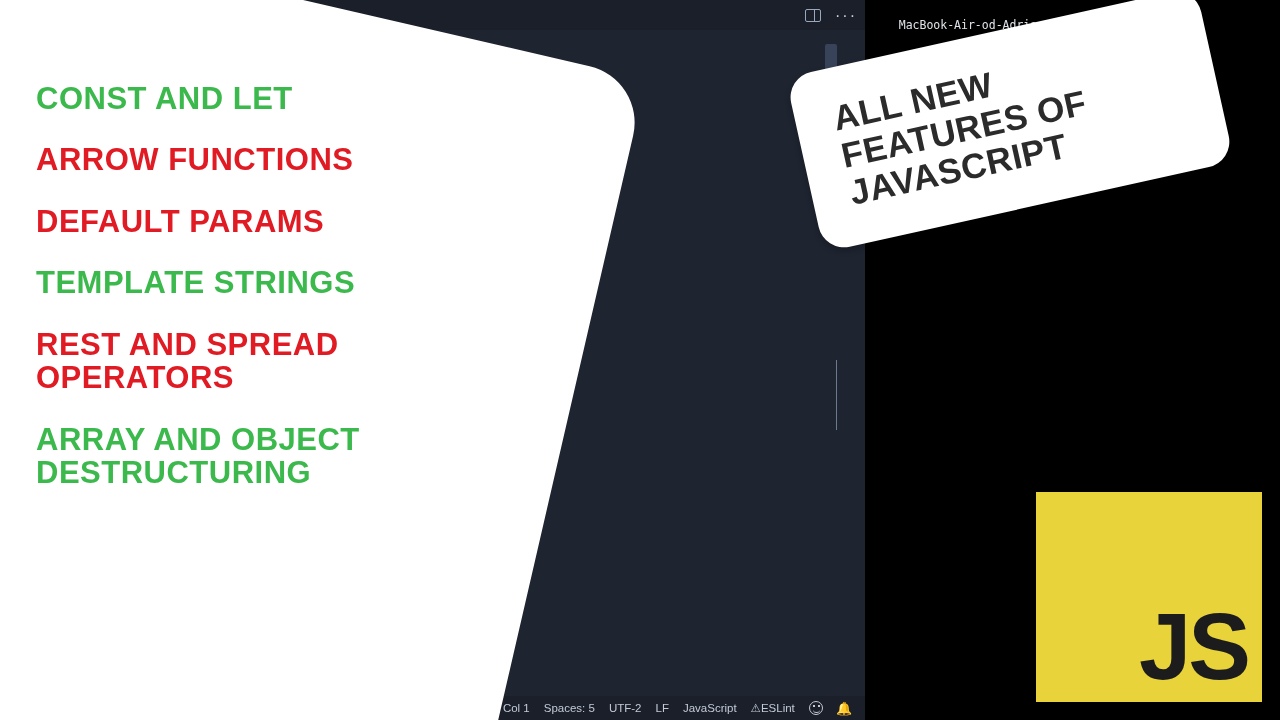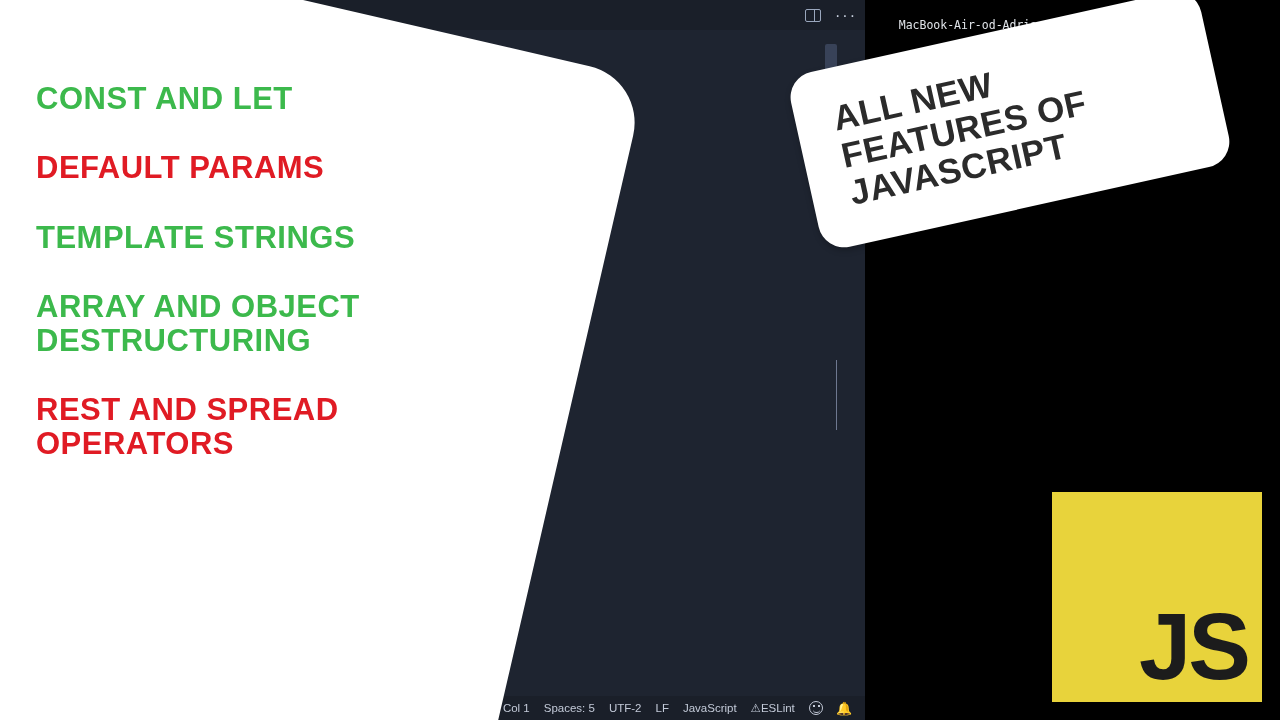--- a/index.html
+++ b/index.html
@@ -78,21 +78,21 @@
     left: -260px; top: -130px;
     width: 930px; height: 930px;
     background: #fff;
     border-radius: 58px;
     transform: rotate(13deg);
     transform-origin: top left;
   }
   .features-text {
     position: absolute; left: 36px; top: 82px;
     width: 440px;
-    display: flex; flex-direction: column; gap: 36px;
+    display: flex; flex-direction: column; gap: 28px;
   }
   .feature-item {
     font-family: "Arial Black","Helvetica Neue",Arial,sans-serif;
     font-weight: 900;
     text-transform: uppercase;
     font-size: 31px;
     line-height: 1.08;
     letter-spacing: 0.5px;
   }
   .c-green { color: #3cb94c; }
@@ -114,21 +114,21 @@
     text-transform: uppercase;
     font-size: 35px;
     line-height: 1.08;
     letter-spacing: .5px;
   }
 
   
   .js-logo {
     position: absolute;
     right: 18px; bottom: 18px;
-    width: 210px; height: 210px;
+    width: 226px; height: 210px;
     background: #e8d33b;
     display: flex; align-items: flex-end; justify-content: flex-end;
     padding: 0 14px 8px 0;
     font-family: "Arial Black","Helvetica Neue",Arial,sans-serif;
     font-weight: 900;
     color: #1c1c1c;
     font-size: 94px;
     line-height: 1;
     letter-spacing: -3px;
   }
@@ -158,24 +158,25 @@
 
 <div class="terminal">
   <div class="prompt">
     <span>MacBook-Air-od-Adrian:es6 adrianhajdin$</span><span class="cursor"></span>
   </div>
 </div>
 
 <div class="features-shape"></div>
 <div class="features-text">
   <div class="feature-item c-green">CONST AND LET</div>
+  <div class="feature-item c-red">ARROW FUNCTIONS</div>
   <div class="feature-item c-red">DEFAULT PARAMS</div>
   <div class="feature-item c-green">TEMPLATE STRINGS</div>
+  <div class="feature-item c-red">REST AND SPREAD OPERATORS</div>
   <div class="feature-item c-green">ARRAY AND OBJECT DESTRUCTURING</div>
-  <div class="feature-item c-red">REST AND SPREAD OPERATORS</div>
 </div>
 
 <div class="banner">
   <div>ALL NEW</div>
   <div>FEATURES OF</div>
   <div>JAVASCRIPT</div>
 </div>
 
 <div class="js-logo">
   <span>JS</span>

